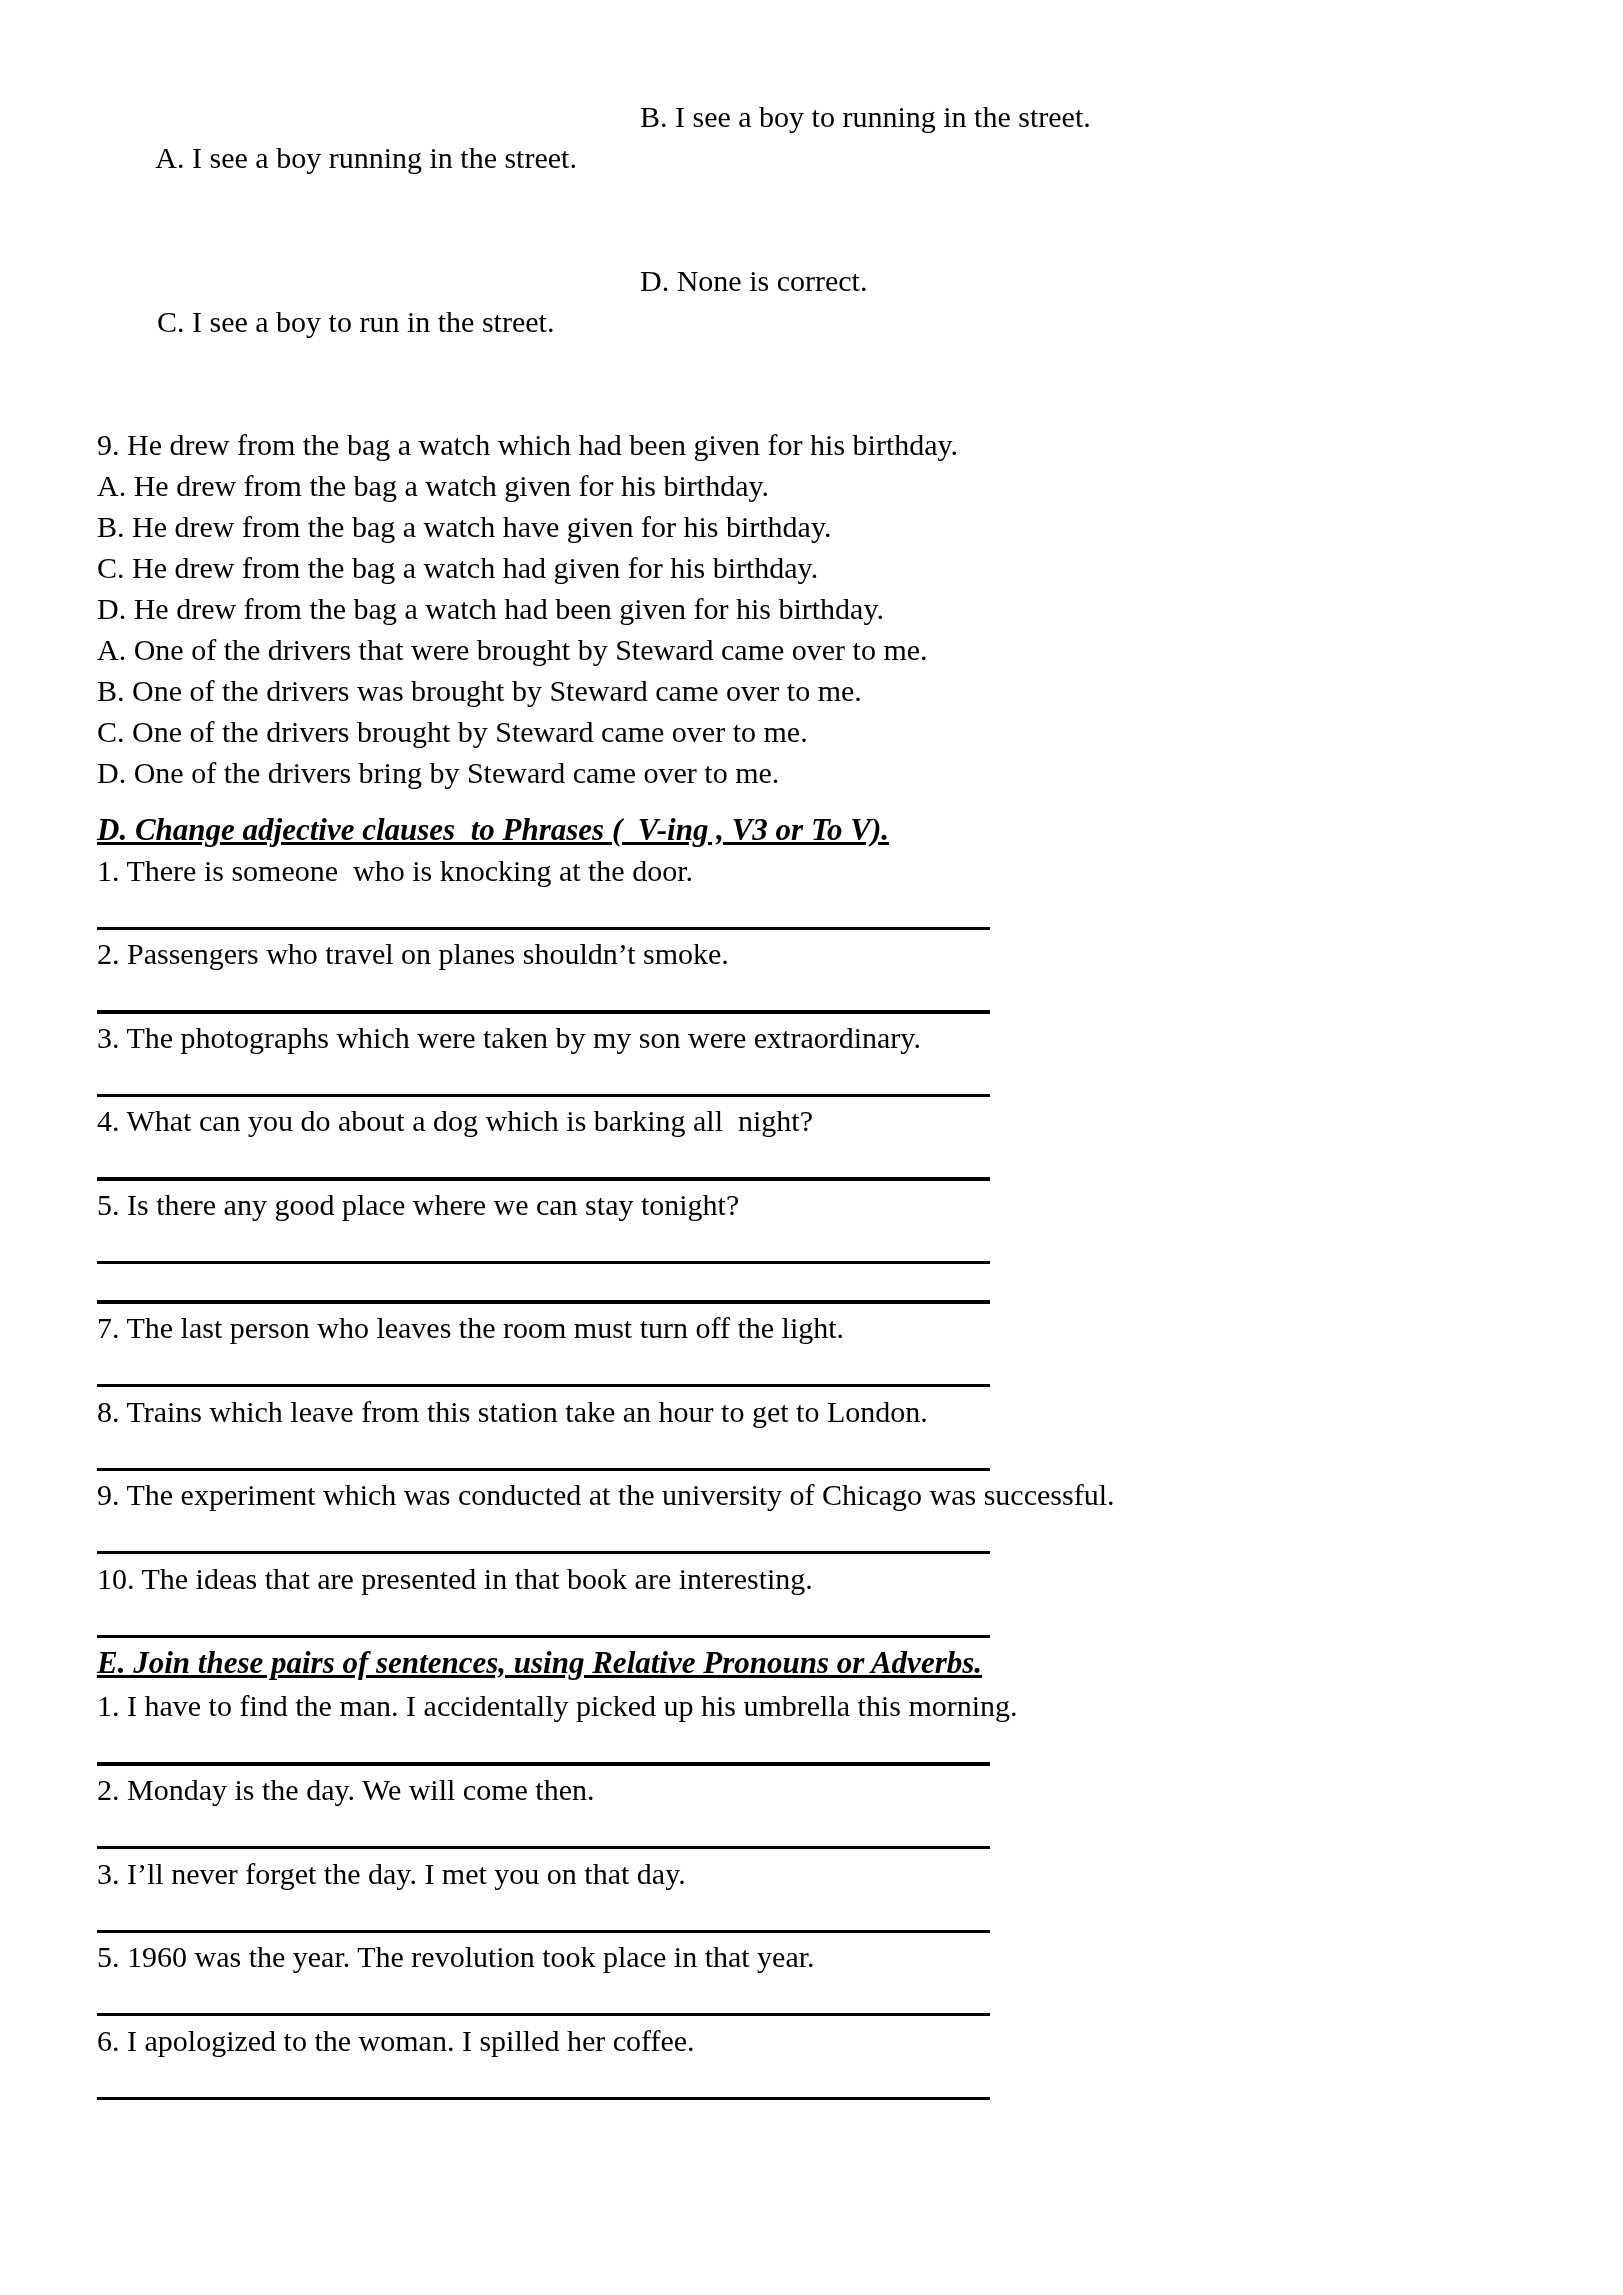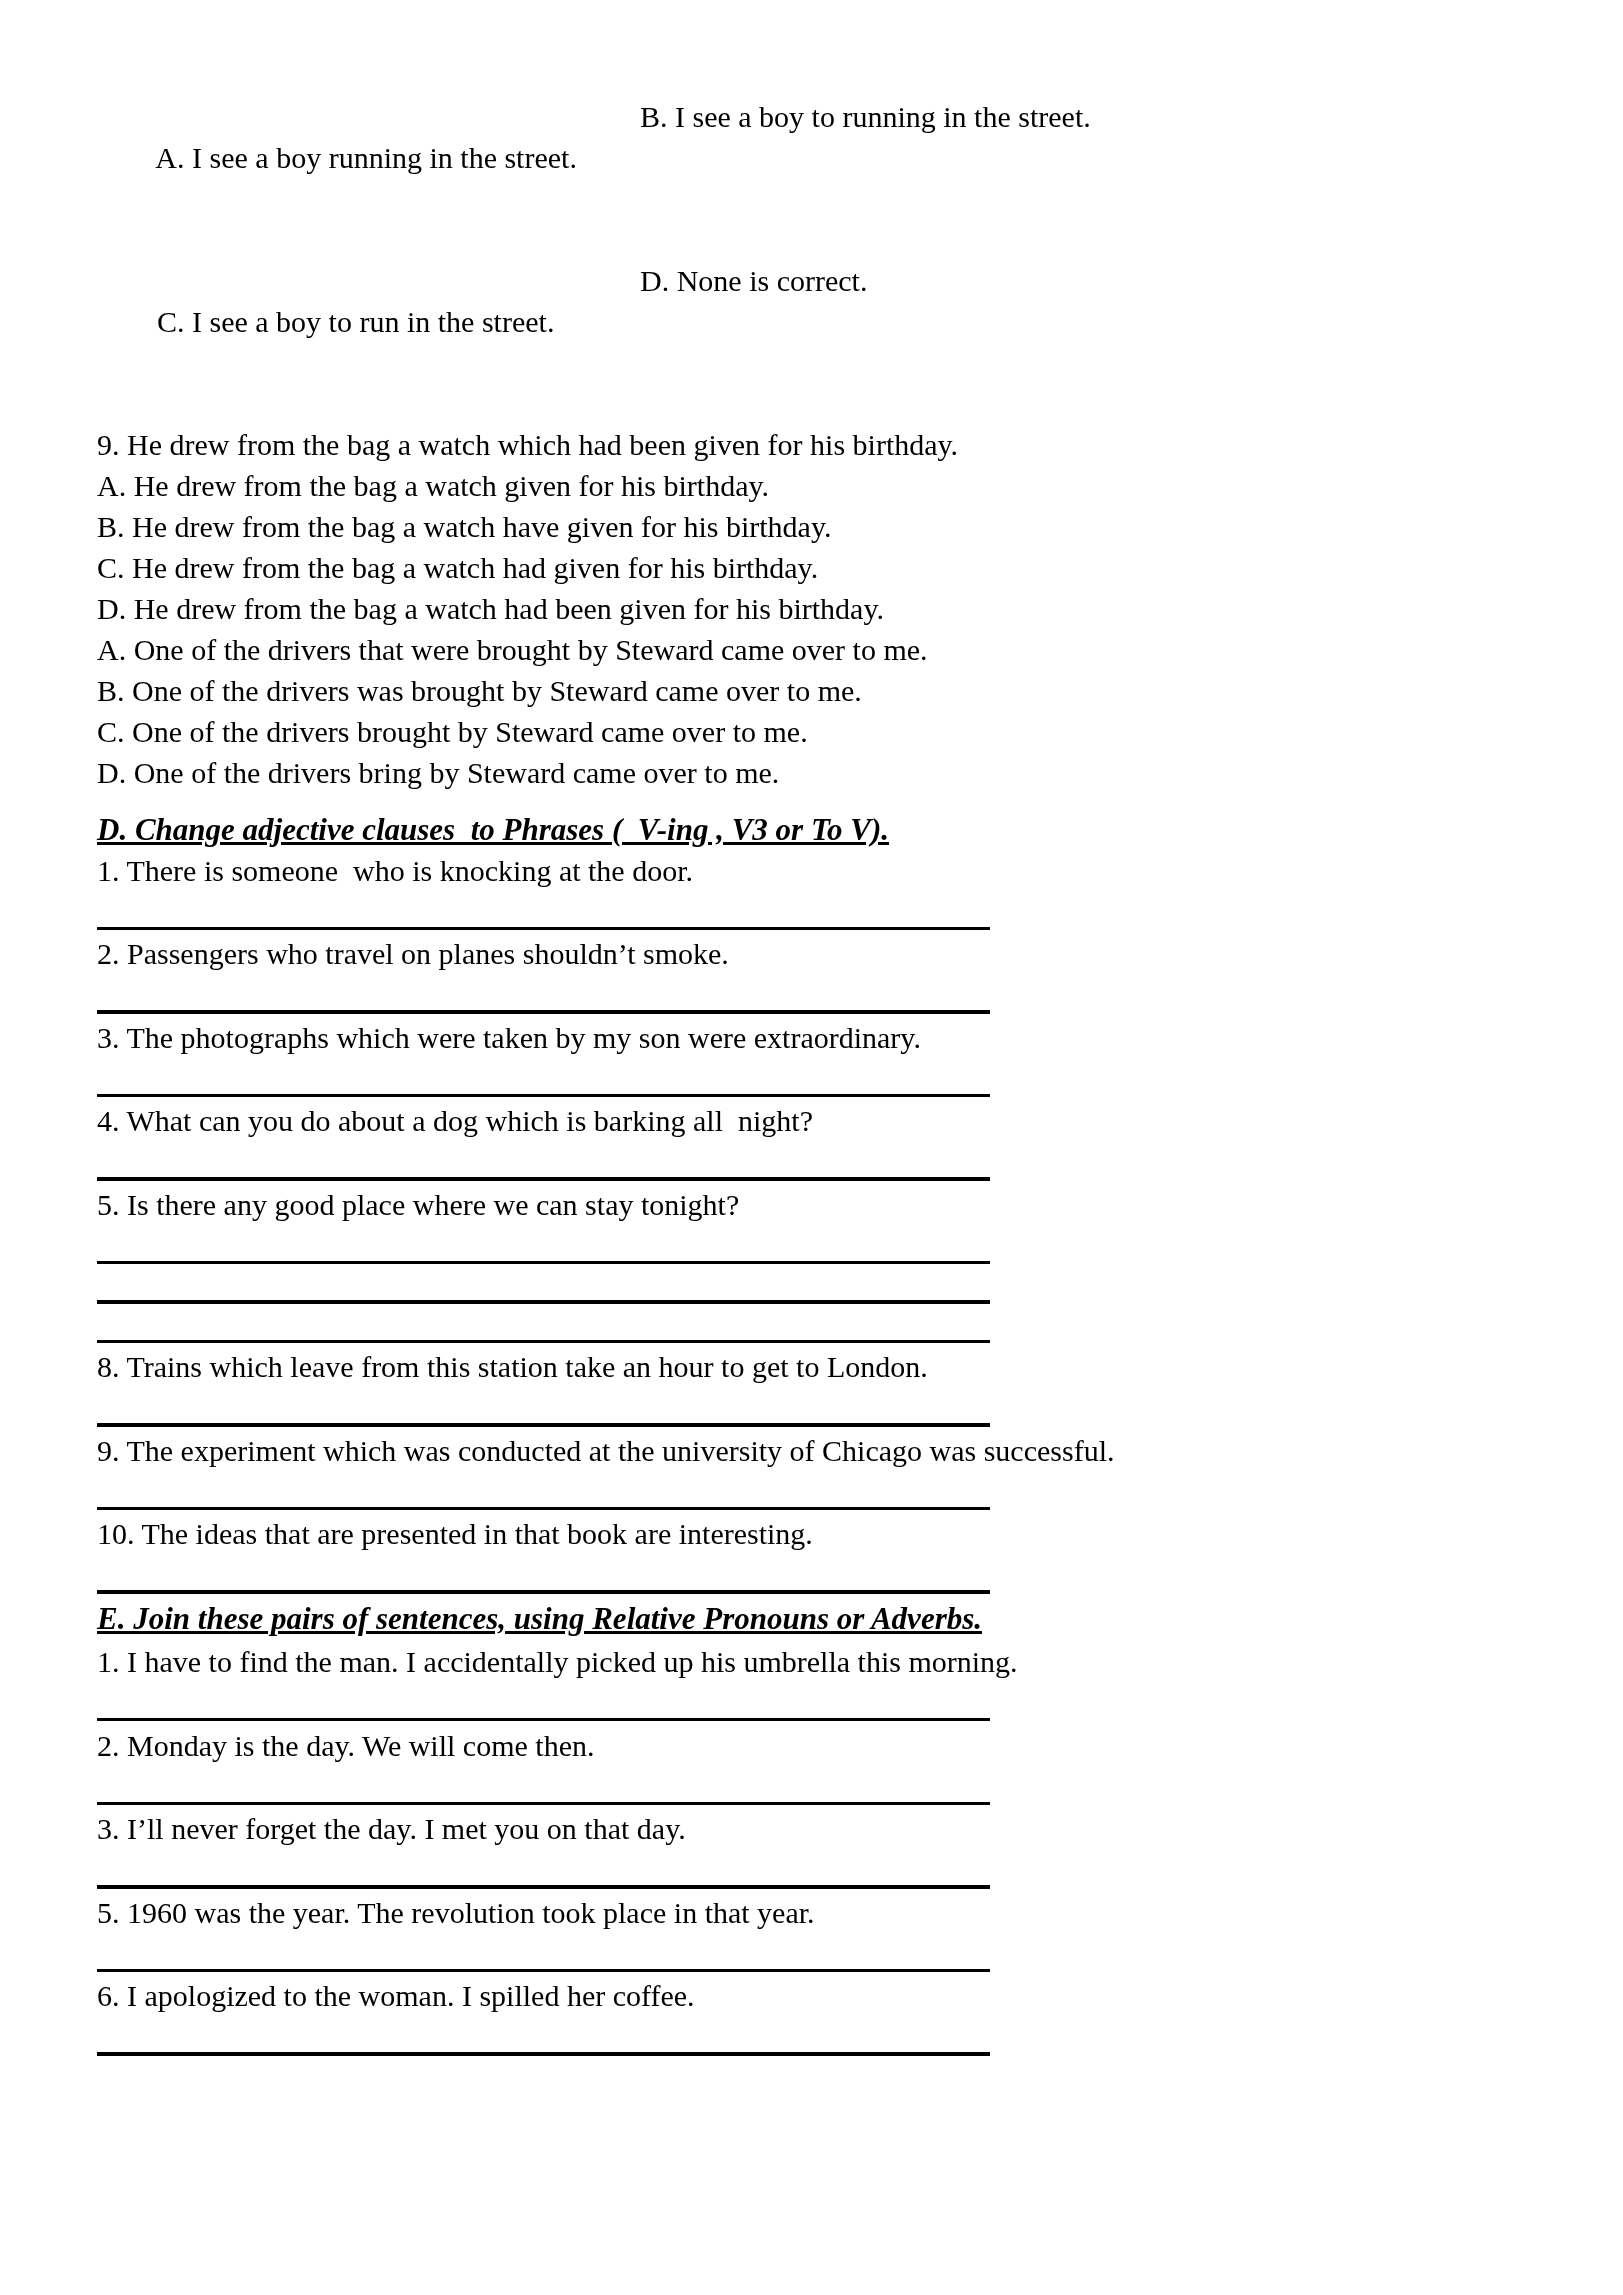--- a/index.html
+++ b/index.html
@@ -100,20 +100,21 @@
         <div class="rule"></div>
       </div>
       <div class="item">
         <div class="line">5. Is there any good place where we can stay tonight?</div>
         <div class="rule"></div>
       </div>
       <div class="item">
         <div class="rule"></div>
       </div>
       <div class="item">
+        <div class="line">7. The last person who leaves the room must turn off the light.</div>
         <div class="rule"></div>
       </div>
       <div class="item">
         <div class="line">8. Trains which leave from this station take an hour to get to London.</div>
         <div class="rule"></div>
       </div>
       <div class="item">
         <div class="line">9. The experiment which was conducted at the university of Chicago was successful.</div>
         <div class="rule"></div>
       </div>

